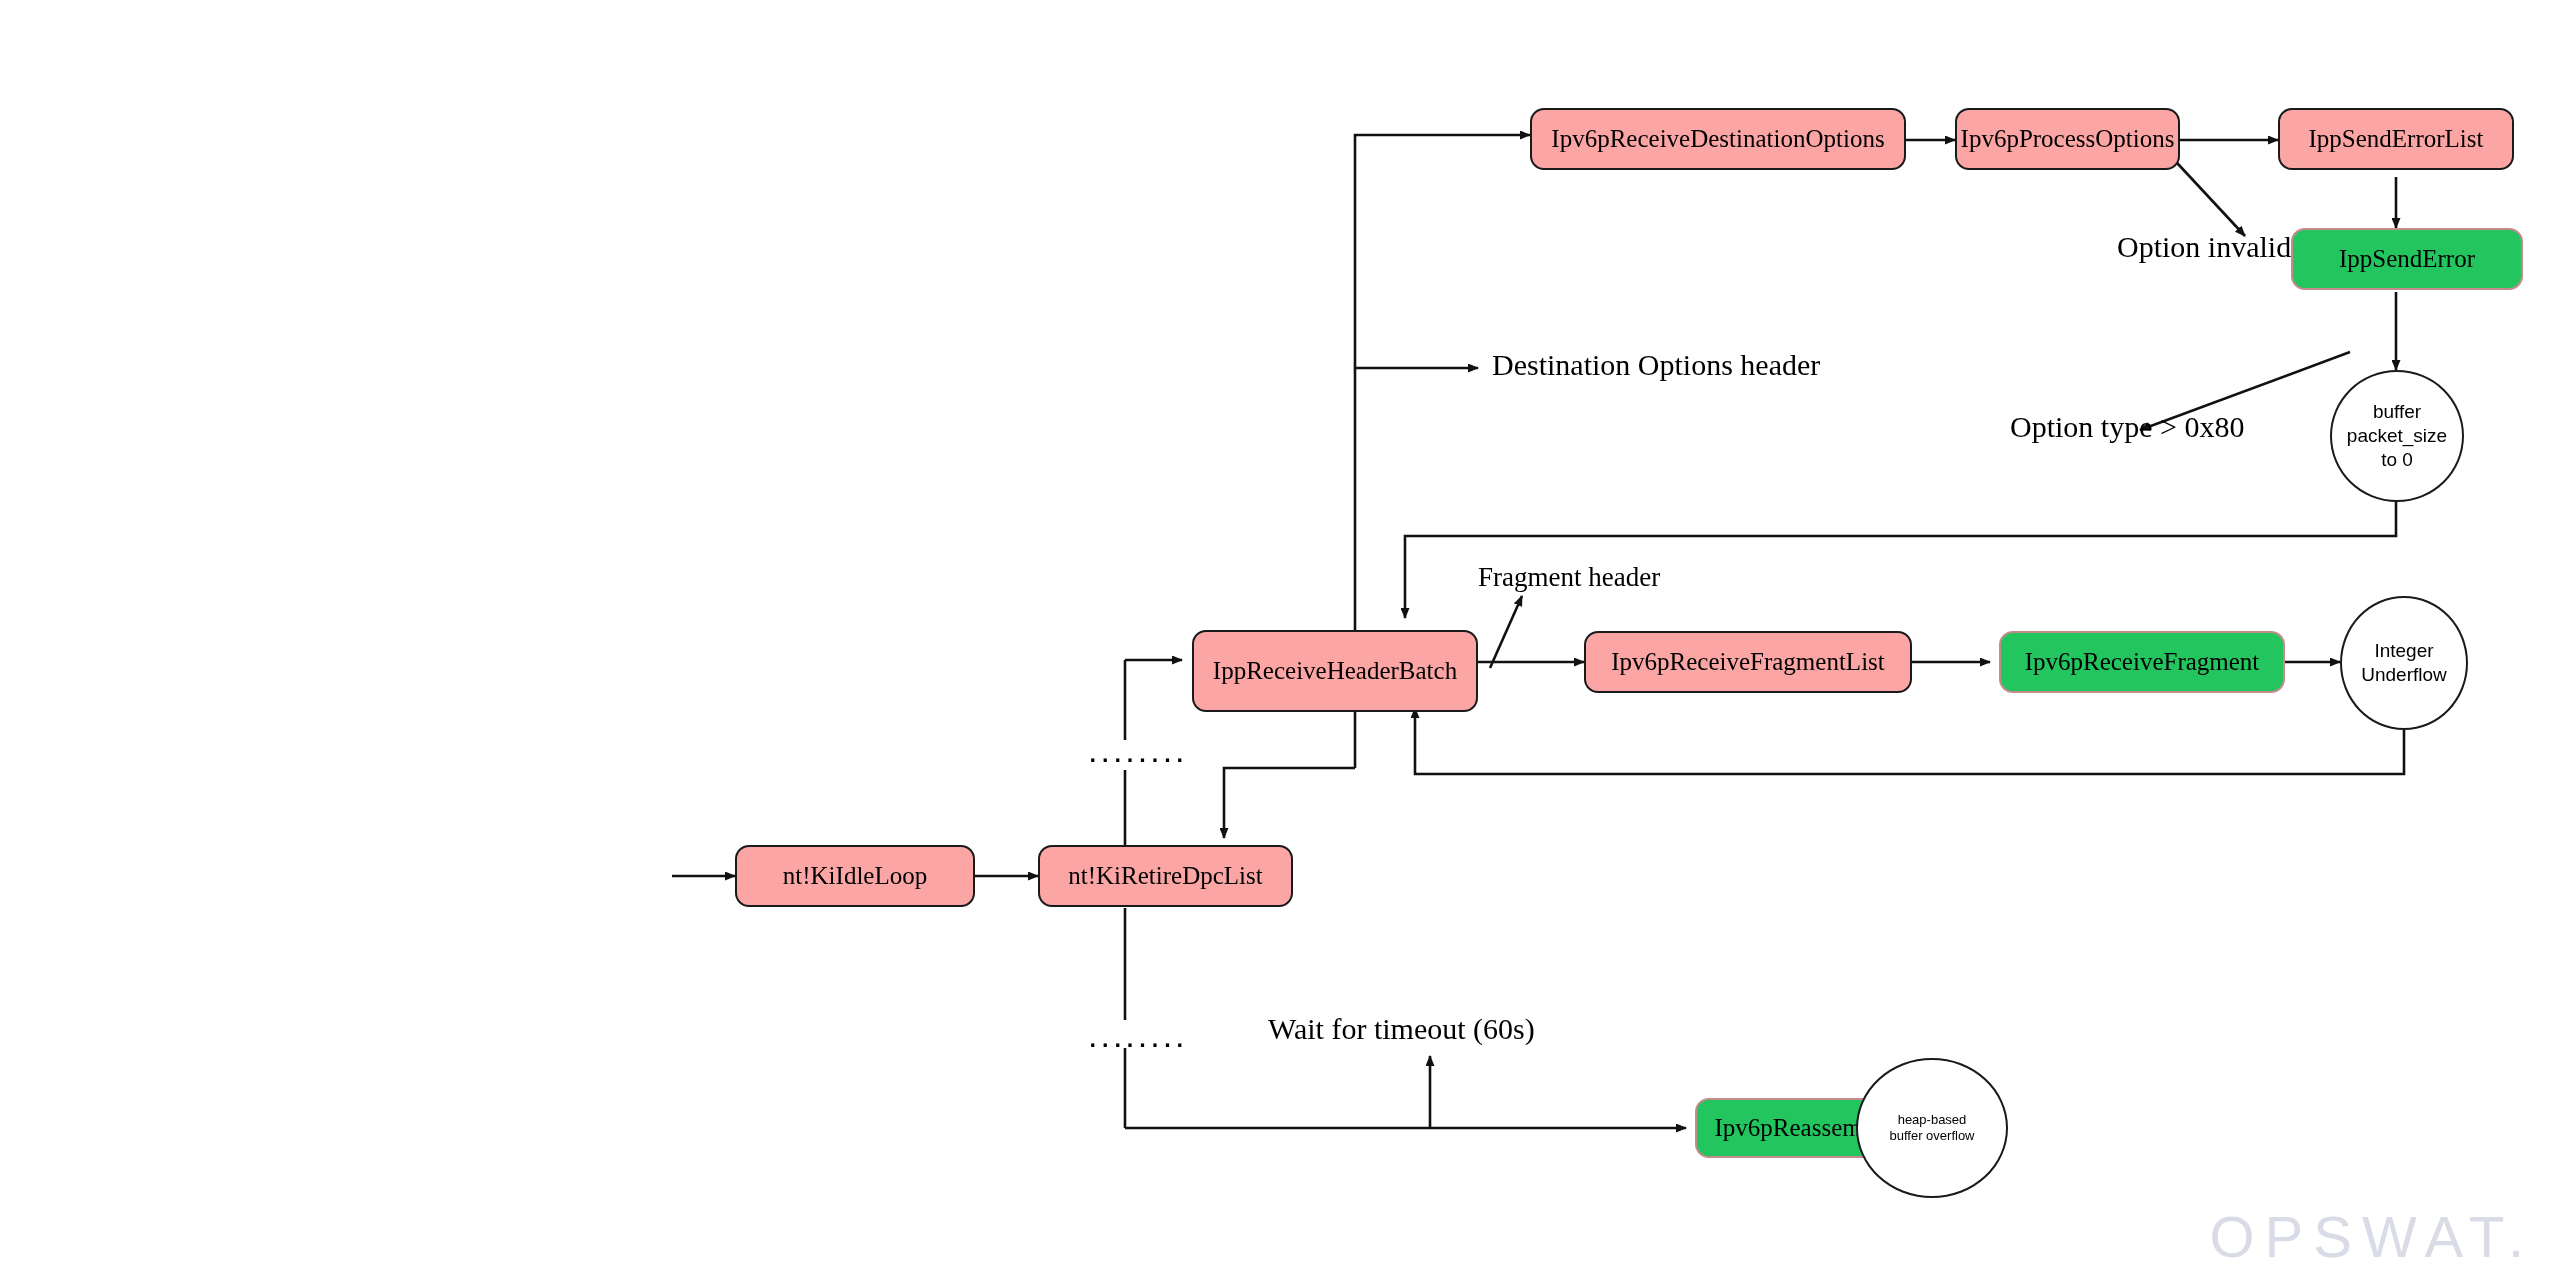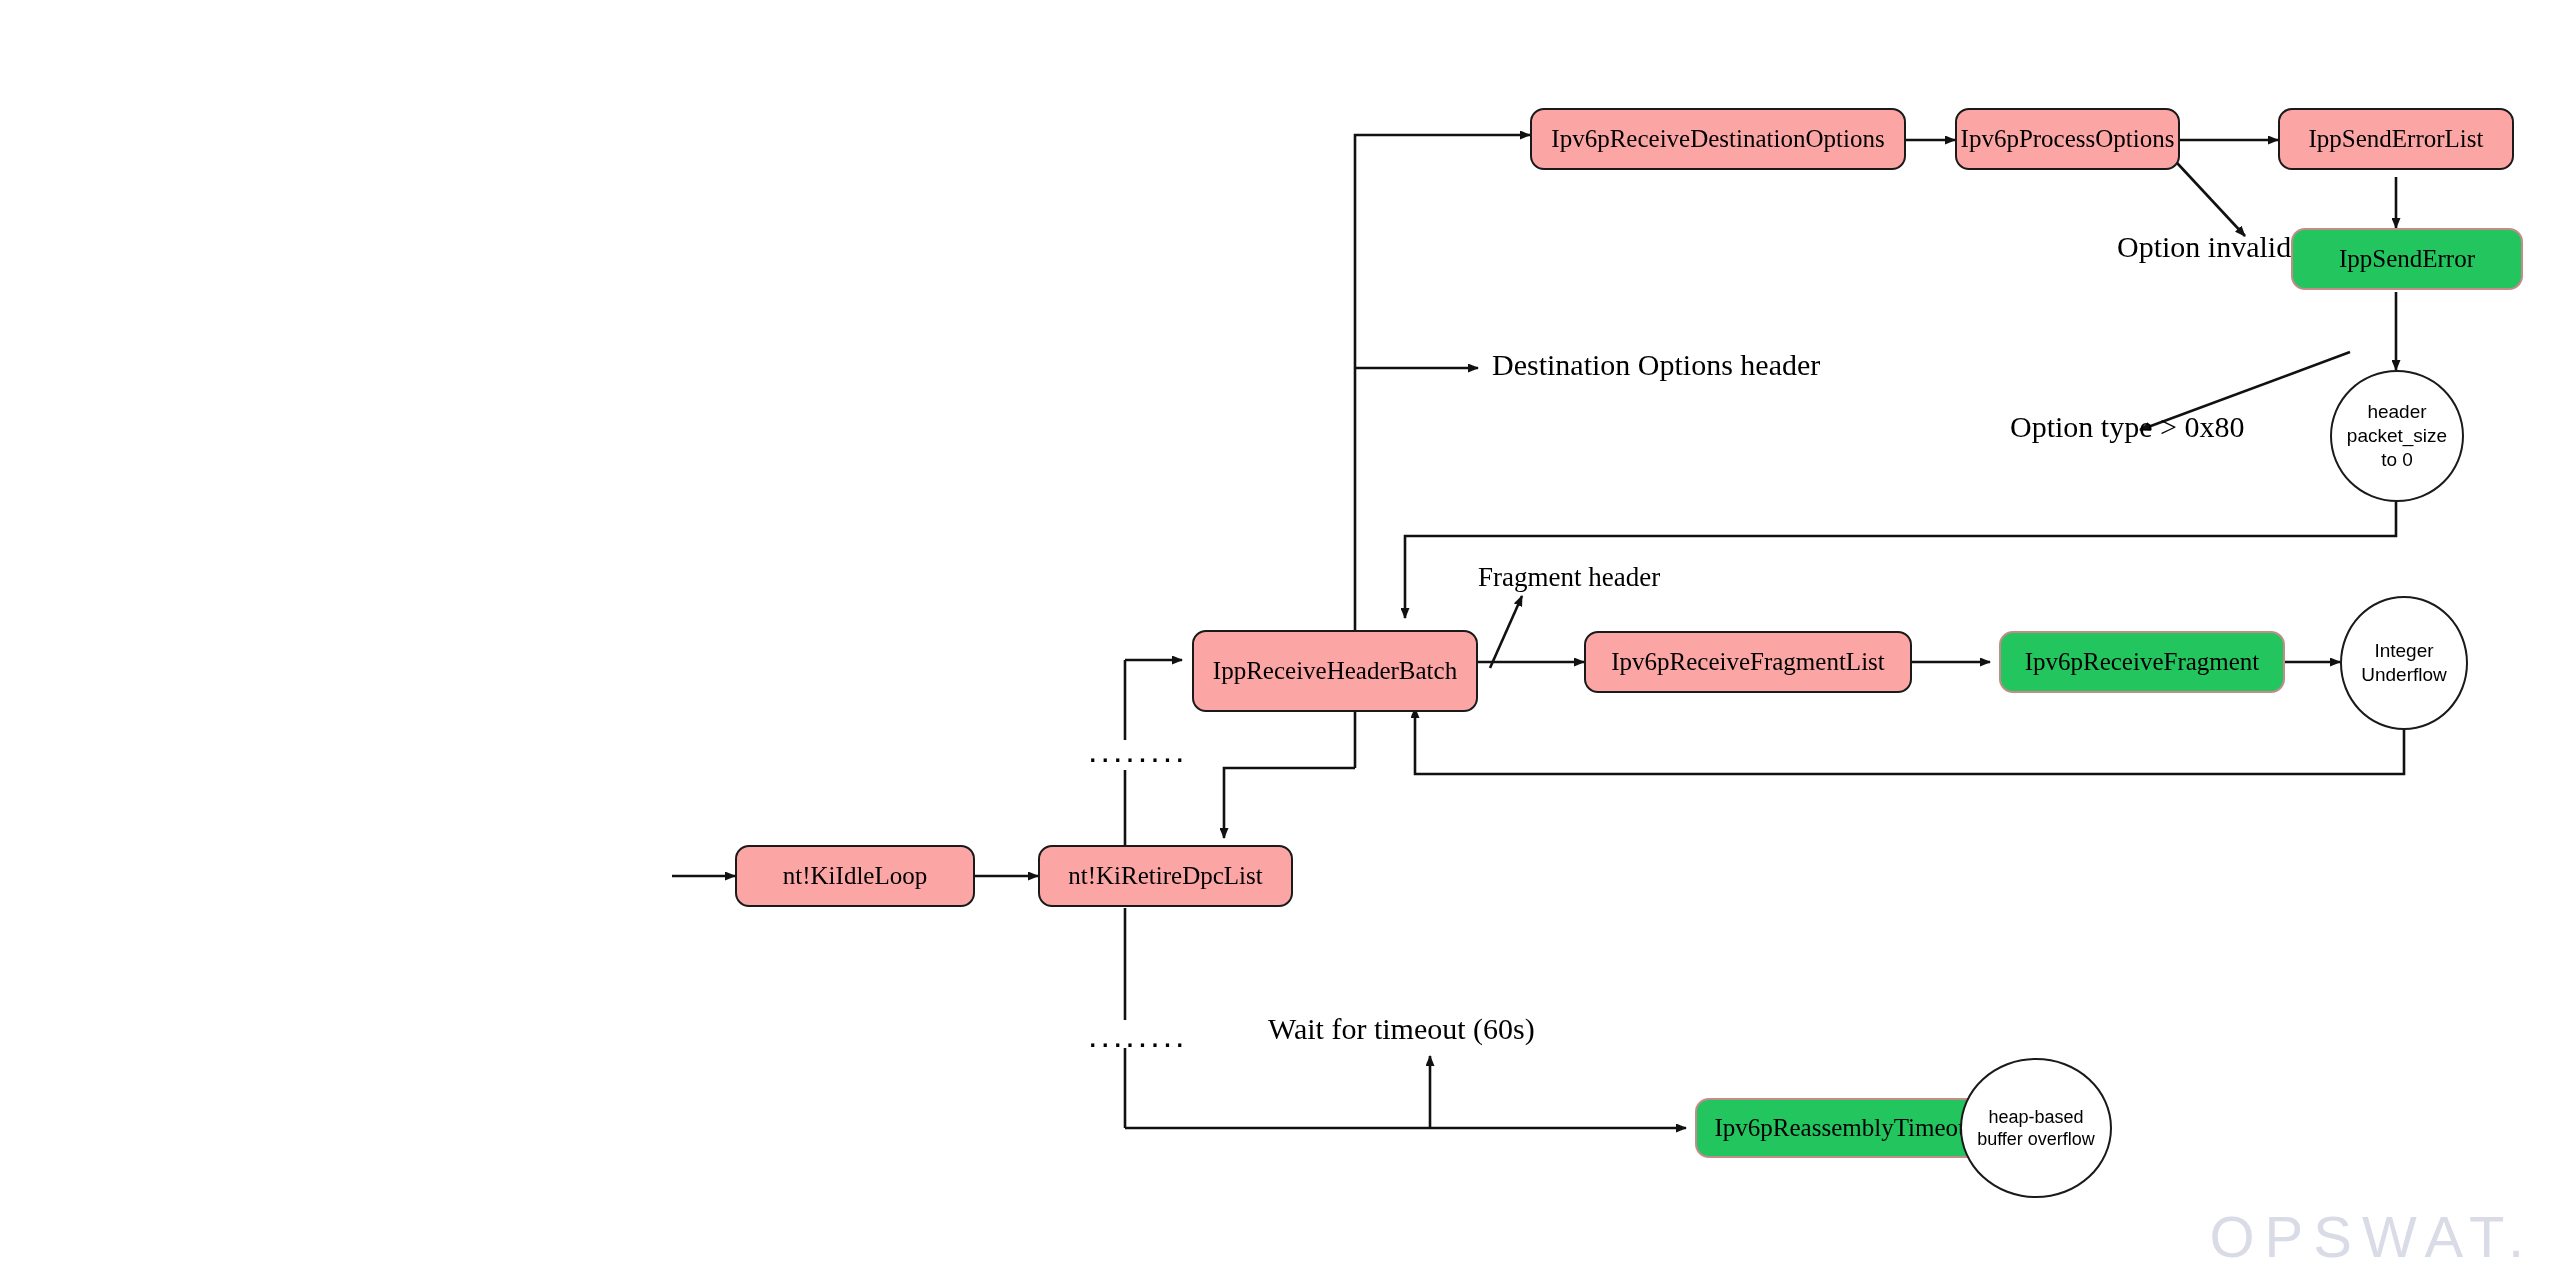--- a/index.html
+++ b/index.html
@@ -116,31 +116,31 @@
 
   <div class="node rbox pink" style="left:2282px;top:228px;width:232px;height:62px;">IppSendError</div>
 
   <div class="node rbox" style="left:1584px;top:631px;width:328px;height:62px;">Ipv6pReceiveFragmentList</div>
 
   <div class="node rbox pink" style="left:1990px;top:631px;width:286px;height:62px;">Ipv6pReceiveFragment</div>
 
   <div class="node rbox pink" style="left:1686px;top:1098px;width:302px;height:60px;">Ipv6pReassemblyTimeout</div>
 
   <div class="node ellipse" style="left:2330px;top:370px;width:134px;height:132px;">
-    <span>header</span>
+    <span>buffer</span>
     <span>packet_size</span>
     <span>to 0</span>
   </div>
 
   <div class="node ellipse" style="left:2340px;top:596px;width:128px;height:134px;">
     <span>Integer</span>
     <span>Underflow</span>
   </div>
 
-  <div class="node ellipse" style="left:1960px;top:1058px;width:152px;height:140px;font-size:18px;text-align:center;">
+  <div class="node ellipse" style="left:1856px;top:1058px;width:152px;height:140px;font-size:13px;text-align:center;">
     <span>heap-based</span>
     <span>buffer overflow</span>
   </div>
 
   <div class="lbl" style="left:2070px;top:230px;margin-left:47px;">Option invalid</div>
 
   <div class="lbl" style="left:2010px;top:410px;">Option type &gt; 0x80</div>
 
   <div class="lbl" style="left:1492px;top:348px;">Destination Options header</div>
 

